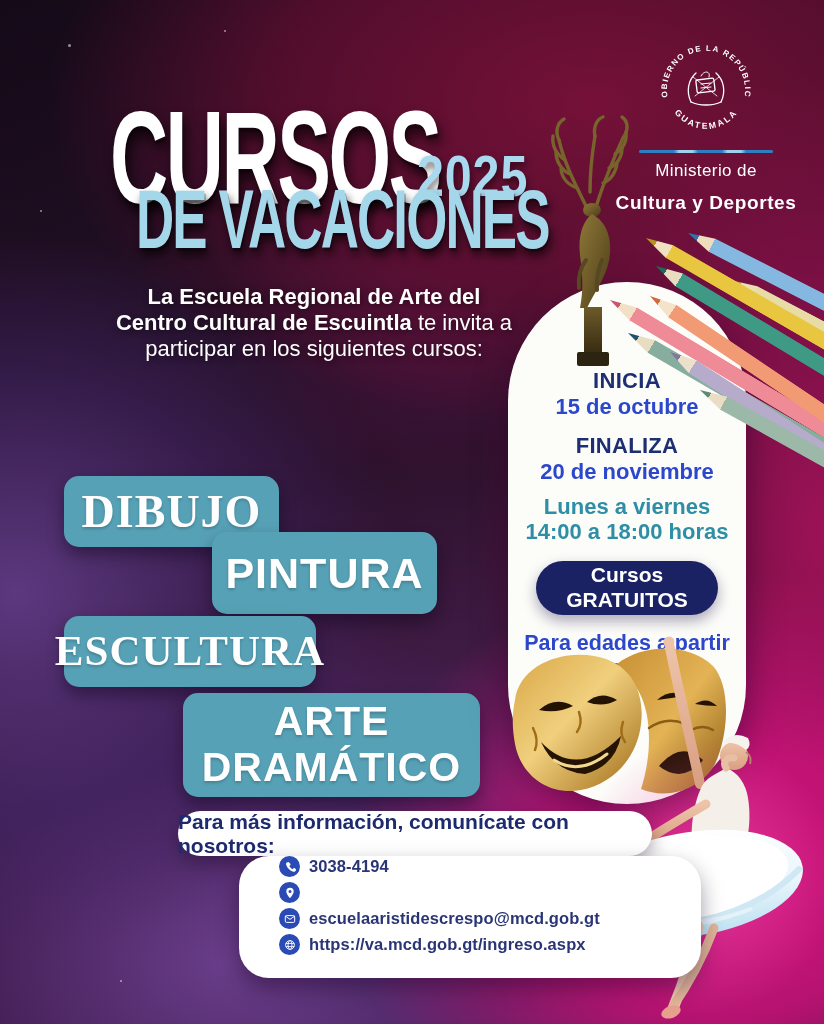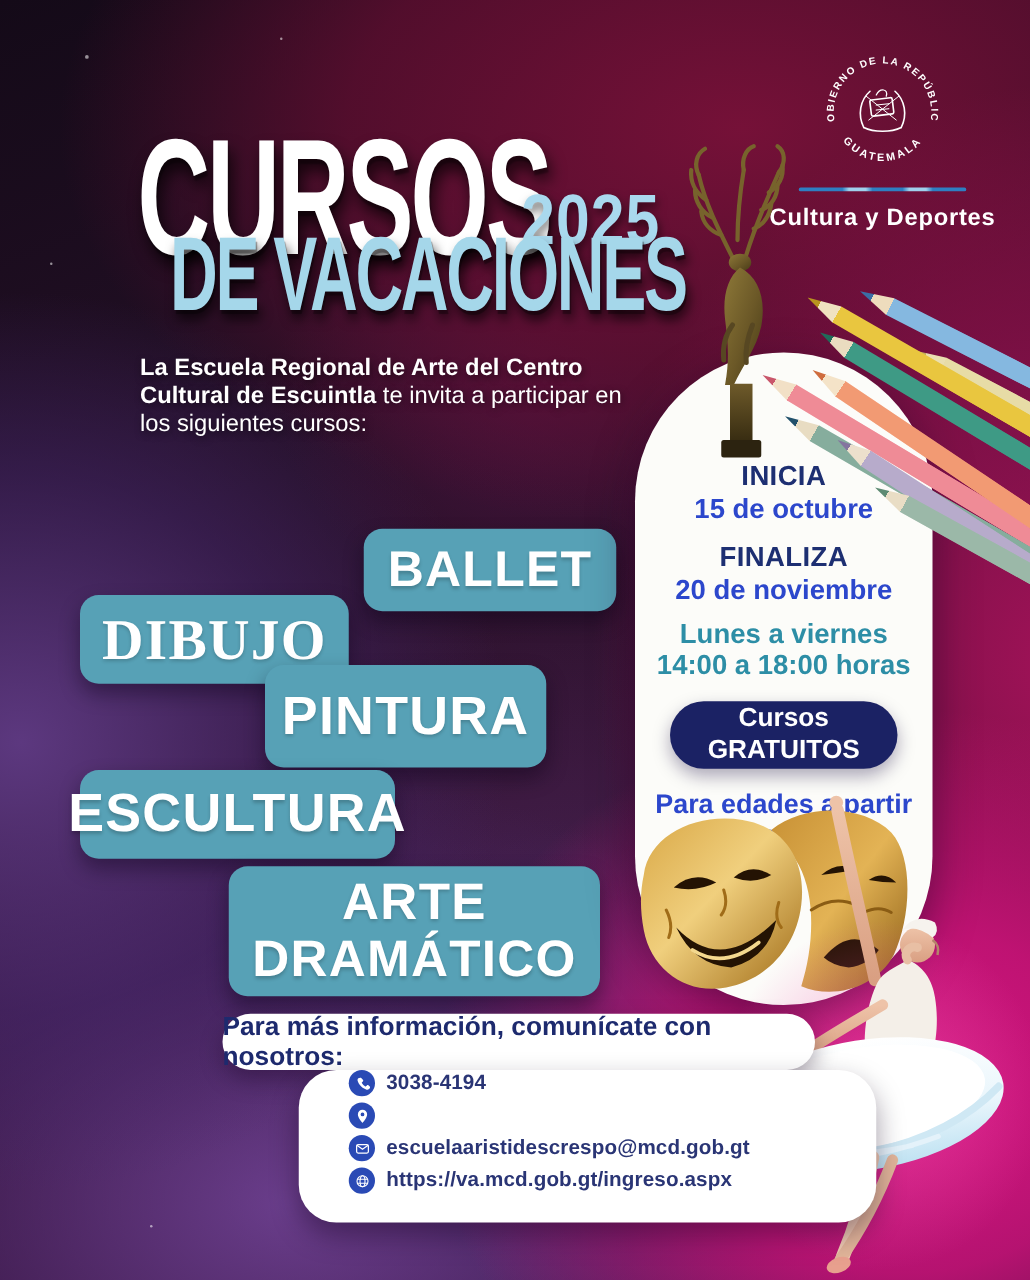--- a/index.html
+++ b/index.html
@@ -30,32 +30,32 @@
   .t-cursos{position:absolute;left:110px;top:92px;color:#fff;font-size:132px;font-weight:bold;line-height:1;
     letter-spacing:-4px;transform:scaleX(.61);transform-origin:left top;white-space:nowrap;
     text-shadow:5px 9px 16px rgba(0,0,0,.75),2px 4px 2px rgba(0,0,0,.35);}
   .t-year{position:absolute;left:417px;top:143px;color:#a9d9ee;font-size:57px;font-weight:bold;letter-spacing:1px;
     transform:scaleX(.85);transform-origin:left top;text-shadow:2px 4px 8px rgba(0,0,0,.55);}
   .t-sub{position:absolute;left:136px;top:177px;color:#a5d7ea;font-size:84px;font-weight:bold;line-height:1;
     letter-spacing:-3px;transform:scaleX(.63);transform-origin:left top;white-space:nowrap;
     text-shadow:4px 7px 12px rgba(0,0,0,.7),2px 3px 1px rgba(0,0,0,.35);}
 
   
-  .intro{position:absolute;left:112px;top:284px;width:404px;color:#fff;font-size:19px;line-height:1.18;
-    text-shadow:1px 2px 6px rgba(0,0,0,.5);}
+  .intro{position:absolute;left:112px;top:284px;width:404px;color:#fff;font-size:22px;line-height:1.18;
+    text-shadow:1px 2px 6px rgba(0,0,0,.5);text-align:center;}
   .intro b{font-weight:bold;}
 
   
   .course-tag{position:absolute;background:#57a1b6;color:#fff;font-weight:bold;border-radius:15px;
     display:flex;align-items:center;justify-content:center;text-align:center;letter-spacing:1px;
     box-shadow:0 8px 16px rgba(10,0,20,.4);text-shadow:0 2px 3px rgba(0,0,0,.2);line-height:1.12;}
   .tag-ballet   {left:291px;top:423px;width:202px;height:66px;font-size:40px;}
   .tag-dibujo   {left:64px; top:476px;width:215px;height:71px;font-size:46px;font-family:Liberation Serif, serif;}
   .tag-pintura  {left:212px;top:532px;width:225px;height:82px;font-size:43px;}
-  .tag-escultura{left:64px; top:616px;width:252px;height:71px;font-size:43px;}
+  .tag-escultura{left:64px; top:616px;width:252px;height:71px;font-size:43px;font-family:Liberation Serif, serif;}
   .tag-arte     {left:183px;top:693px;width:297px;height:104px;font-size:41px;}
 
   
   .capsule{position:absolute;left:508px;top:282px;width:238px;height:522px;background:#fcfcf9;border-radius:120px;
     box-shadow:0 12px 34px rgba(30,0,35,.5);z-index:2;}
   .cap-inner{position:absolute;left:0;top:86px;width:100%;display:flex;flex-direction:column;align-items:center;z-index:6;}
   .lbl-navy{color:#1d2f72;font-size:22px;font-weight:bold;letter-spacing:.3px;}
   .lbl-royal{color:#2c47cc;font-size:22px;font-weight:bold;}
   .lbl-teal{color:#2d8ea6;font-size:22px;font-weight:bold;line-height:1.15;}
   .sp12{height:13px;} .sp8{height:9px;}
@@ -112,30 +112,30 @@
         <path d="M -15 12 C -20 2 -18 -10 -10 -17"></path>
         <path d="M 15 12 C 20 2 18 -10 10 -17"></path>
         <path d="M -15 12 C -11 14 -6 15 0 15 C 6 15 11 14 15 12"></path>
         <rect x="-9" y="-11" width="18" height="13" rx="1.5" transform="rotate(-7)"></rect>
         <path d="M -5 -6 L 5 -7 M -5 -2 L 5 -3" stroke-width="1"></path>
         <path d="M -13 -13 L 11 6 M 13 -13 L -11 6" stroke-width=".8"></path>
         <path d="M -5 -14 C -2 -20 5 -19 3 -13" stroke-width="1"></path>
       </g>
     </svg>
     <div class="divider"></div>
+    <div class="min1">Ministerio de</div>
     <div class="min2">Cultura y Deportes</div>
   </div>
 
   <div class="t-cursos">CURSOS</div>
   <div class="t-year">2025</div>
   <div class="t-sub">DE VACACIONES</div>
 
   <div class="intro"><b>La Escuela Regional de Arte del Centro Cultural de Escuintla</b><span> te invita a participar en los siguientes cursos:</span></div>
 
-  <div class="course-tag tag-ballet">BALLET</div>
   <div class="course-tag tag-dibujo">DIBUJO</div>
   <div class="course-tag tag-pintura">PINTURA</div>
   <div class="course-tag tag-escultura">ESCULTURA</div>
   <div class="course-tag tag-arte">ARTE DRAMÁTICO</div>
 
   <div class="capsule">
     <div class="cap-inner">
       <div class="lbl-navy">INICIA</div>
       <div class="lbl-royal">15 de octubre</div>
       <div class="sp12"></div>

